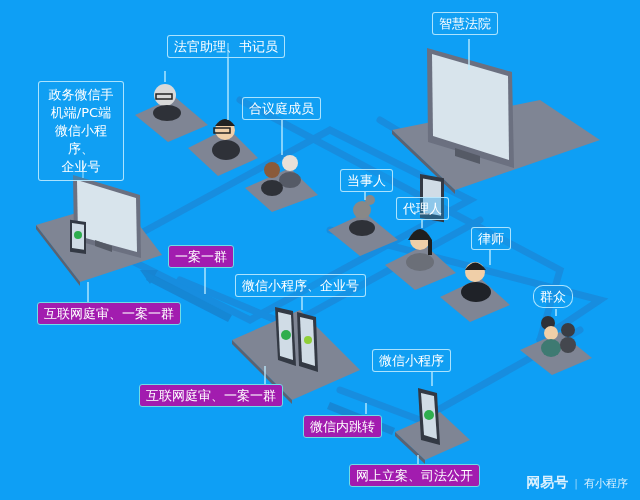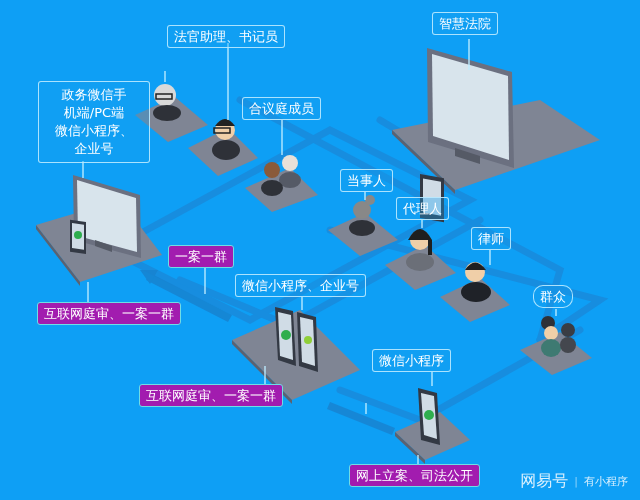--- a/index.html
+++ b/index.html
@@ -17,21 +17,21 @@
     border-radius:3px; padding:2px 6px; white-space:nowrap;
     background:rgba(20,160,240,0.35);
     text-align:center;
   }
   .label.teal { background:#a21caf; border-color:#6fdde6; }
   .label.multi { white-space:normal; line-height:18px; padding:4px 4px; }
   .watermark {
     position:absolute; right:12px; bottom:8px; color:rgba(255,255,255,0.85);
     font-size:11px; display:flex; gap:6px; align-items:center;
   }
-  .watermark .brand { font-weight:normal; font-size:16px; }
+  .watermark .brand { font-weight:bold; font-size:14px; }
   .watermark .sep { opacity:0.6; }
 </style>
 </head>
 <body>
 
 <div id="stage">
 
   <svg class="layer" viewBox="0 0 640 500">
 
     <g stroke="#1a88d8" stroke-width="7" fill="none" opacity="0.75" stroke-linecap="round">
@@ -152,40 +152,41 @@
       <line x1="432" y1="372" x2="432" y2="386"></line>
       <line x1="88" y1="282" x2="88" y2="302"></line>
       <line x1="205" y1="268" x2="205" y2="294"></line>
       <line x1="265" y1="366" x2="265" y2="385"></line>
       <line x1="366" y1="403" x2="366" y2="414"></line>
       <line x1="418" y1="455" x2="418" y2="465"></line>
     </g>
   </svg>
 
   <div class="label" style="left:432px;top:12px;">智慧法院</div>
-  <div class="label" style="left:167px;top:25px;font-family:Liberation Serif, serif;">法官助理、书记员</div>
+  <div class="label" style="left:167px;top:35px;font-family:Liberation Serif, serif;">法官助理、书记员</div>
   <div class="label" style="left:242px;top:97px;">合议庭成员</div>
 
-  <div class="label multi" style="left:38px;top:81px;width:112px;">
+  <div class="label multi" style="left:38px;top:81px;width:86px;">
     <div>政务微信手</div>
     <div>机端/PC端</div>
     <div>微信小程序、</div>
     <div>企业号</div>
   </div>
 
   <div class="label" style="left:340px;top:169px;">当事人</div>
   <div class="label" style="left:396px;top:197px;">代理人</div>
   <div class="label" style="left:471px;top:227px;">律师</div>
   <div class="label" style="left:533px;top:285px;border-radius:10px;">群众</div>
   <div class="label" style="left:235px;top:274px;">微信小程序、企业号</div>
   <div class="label" style="left:372px;top:349px;">微信小程序</div>
 
   <div class="label teal" style="left:168px;top:245px;">一案一群</div>
   <div class="label teal" style="left:37px;top:302px;">互联网庭审、一案一群</div>
   <div class="label teal" style="left:139px;top:384px;">互联网庭审、一案一群</div>
+  <div class="label teal" style="left:303px;top:415px;">微信内跳转</div>
   <div class="label teal" style="left:349px;top:464px;">网上立案、司法公开</div>
 
   <div class="watermark">
     <span class="brand">网易号</span>
     <span class="sep">|</span>
     <span>有小程序</span>
   </div>
 </div>
 
 </body></html>

